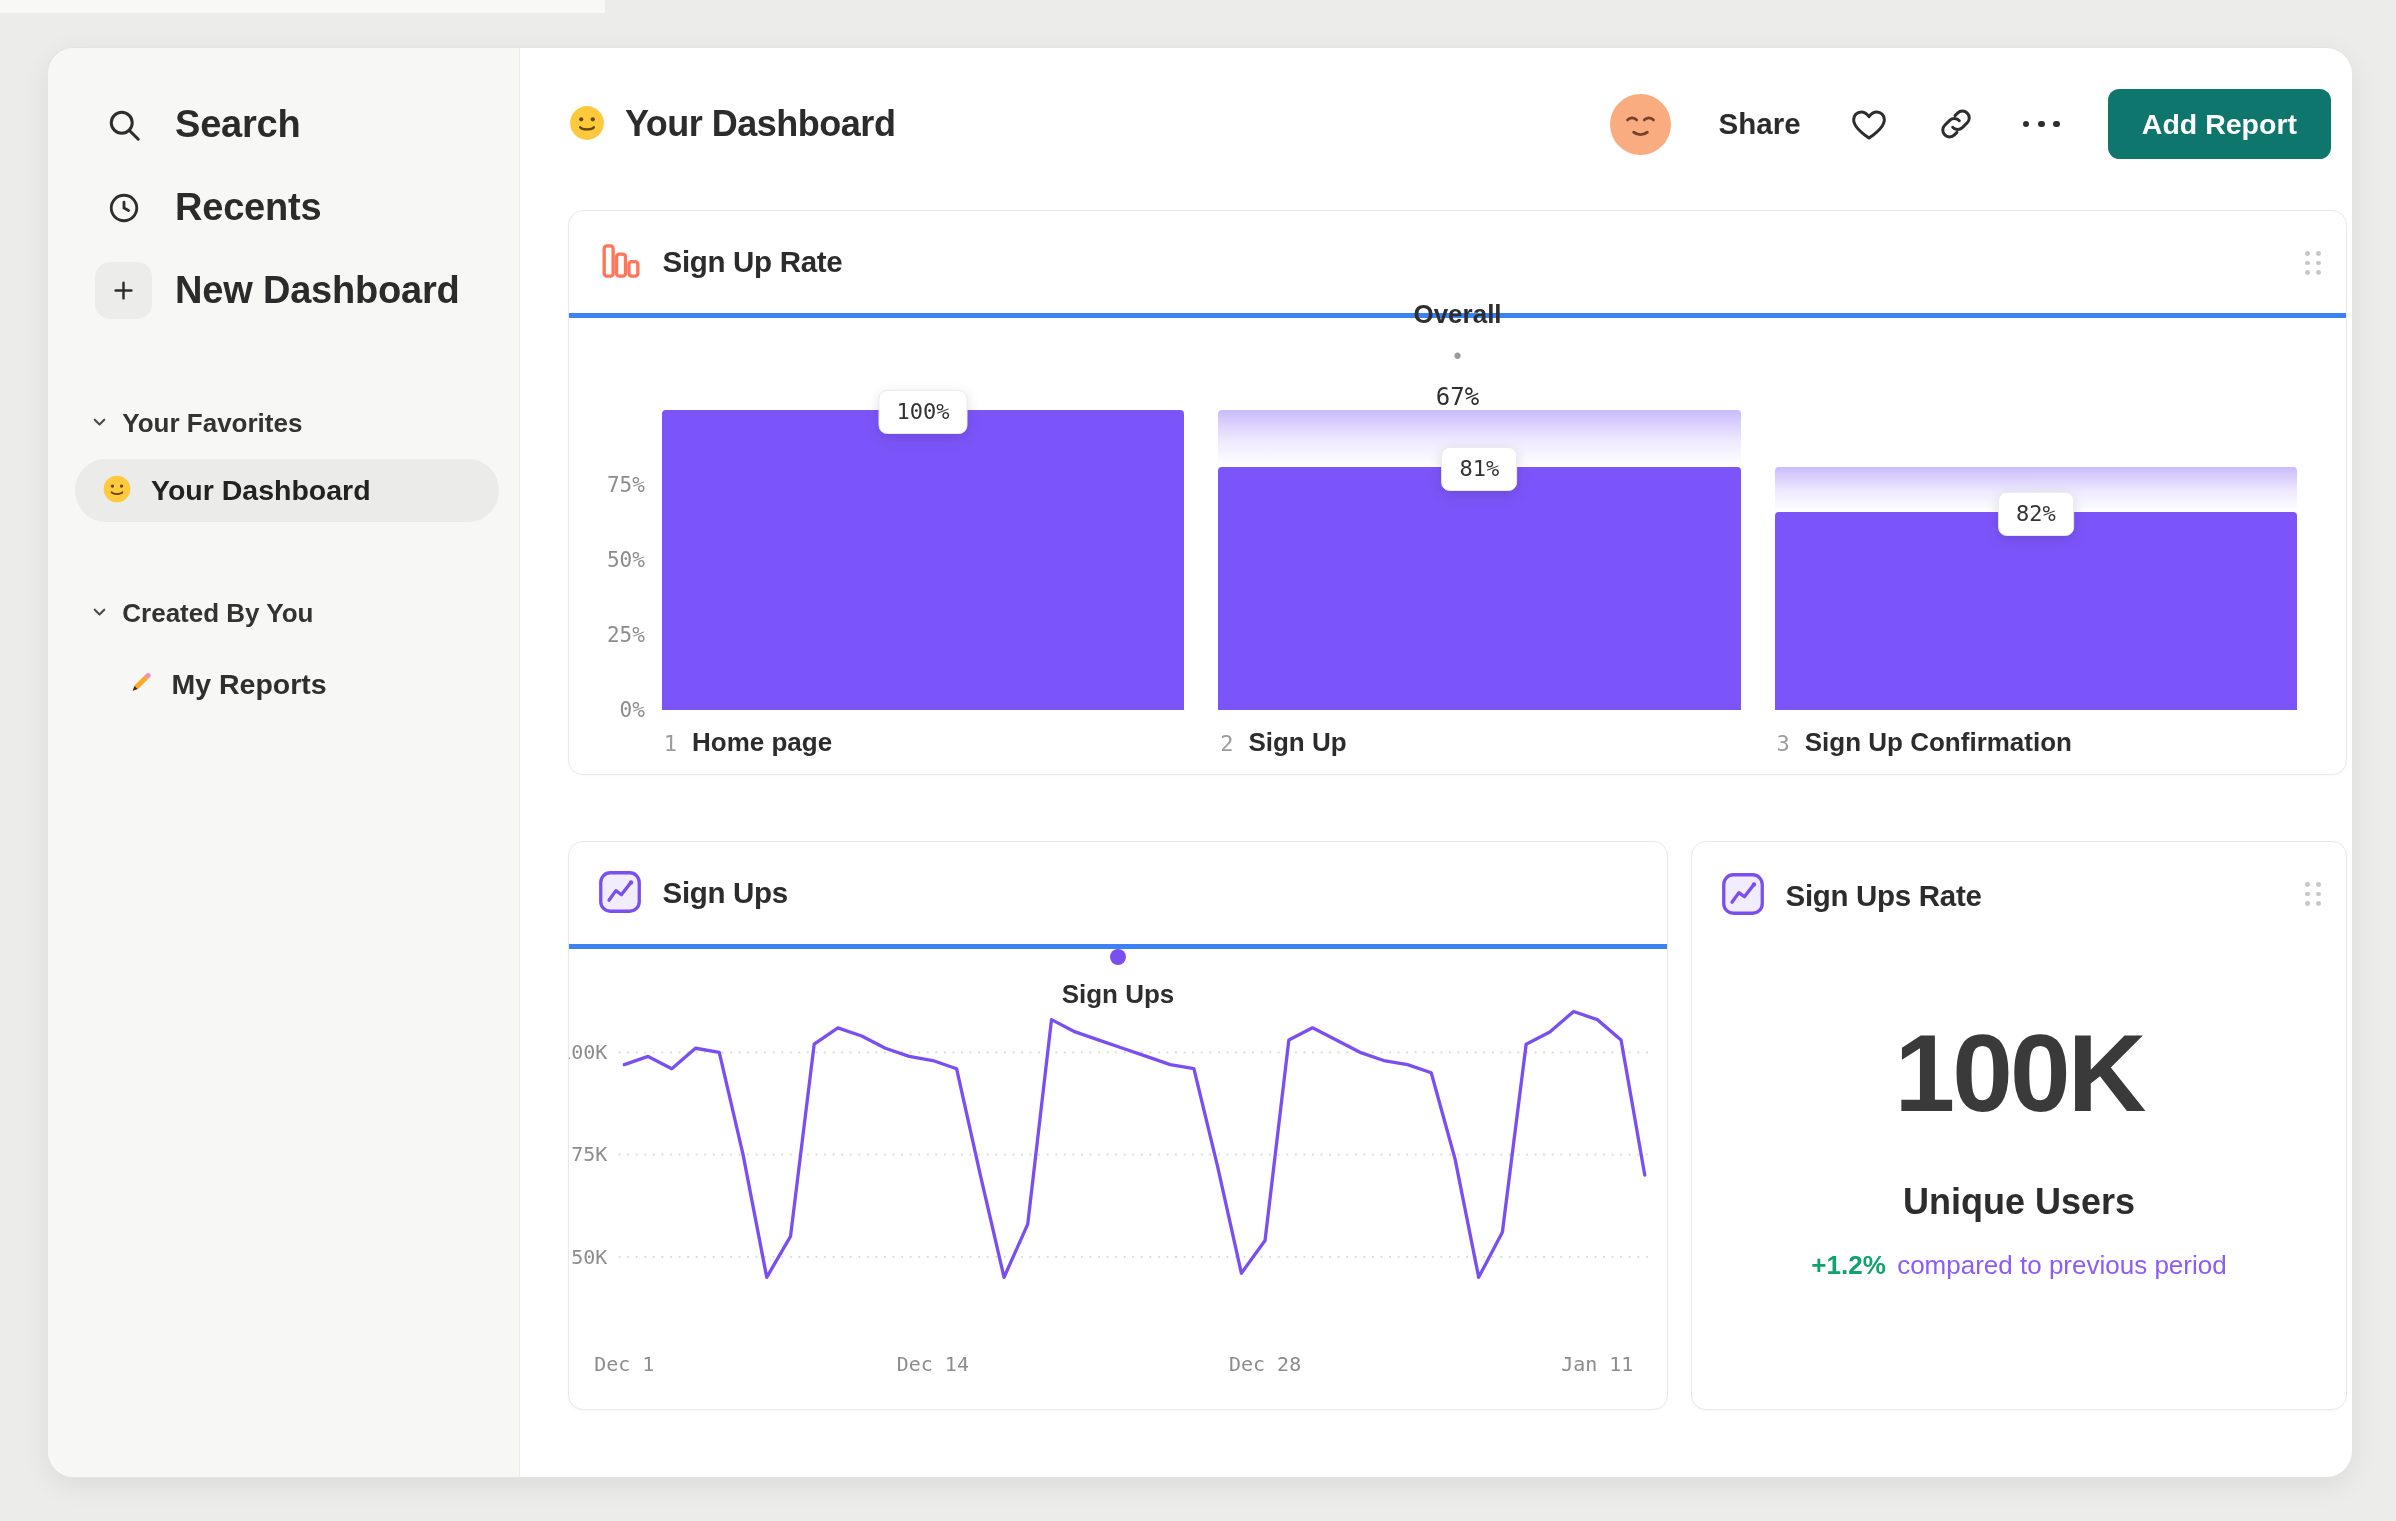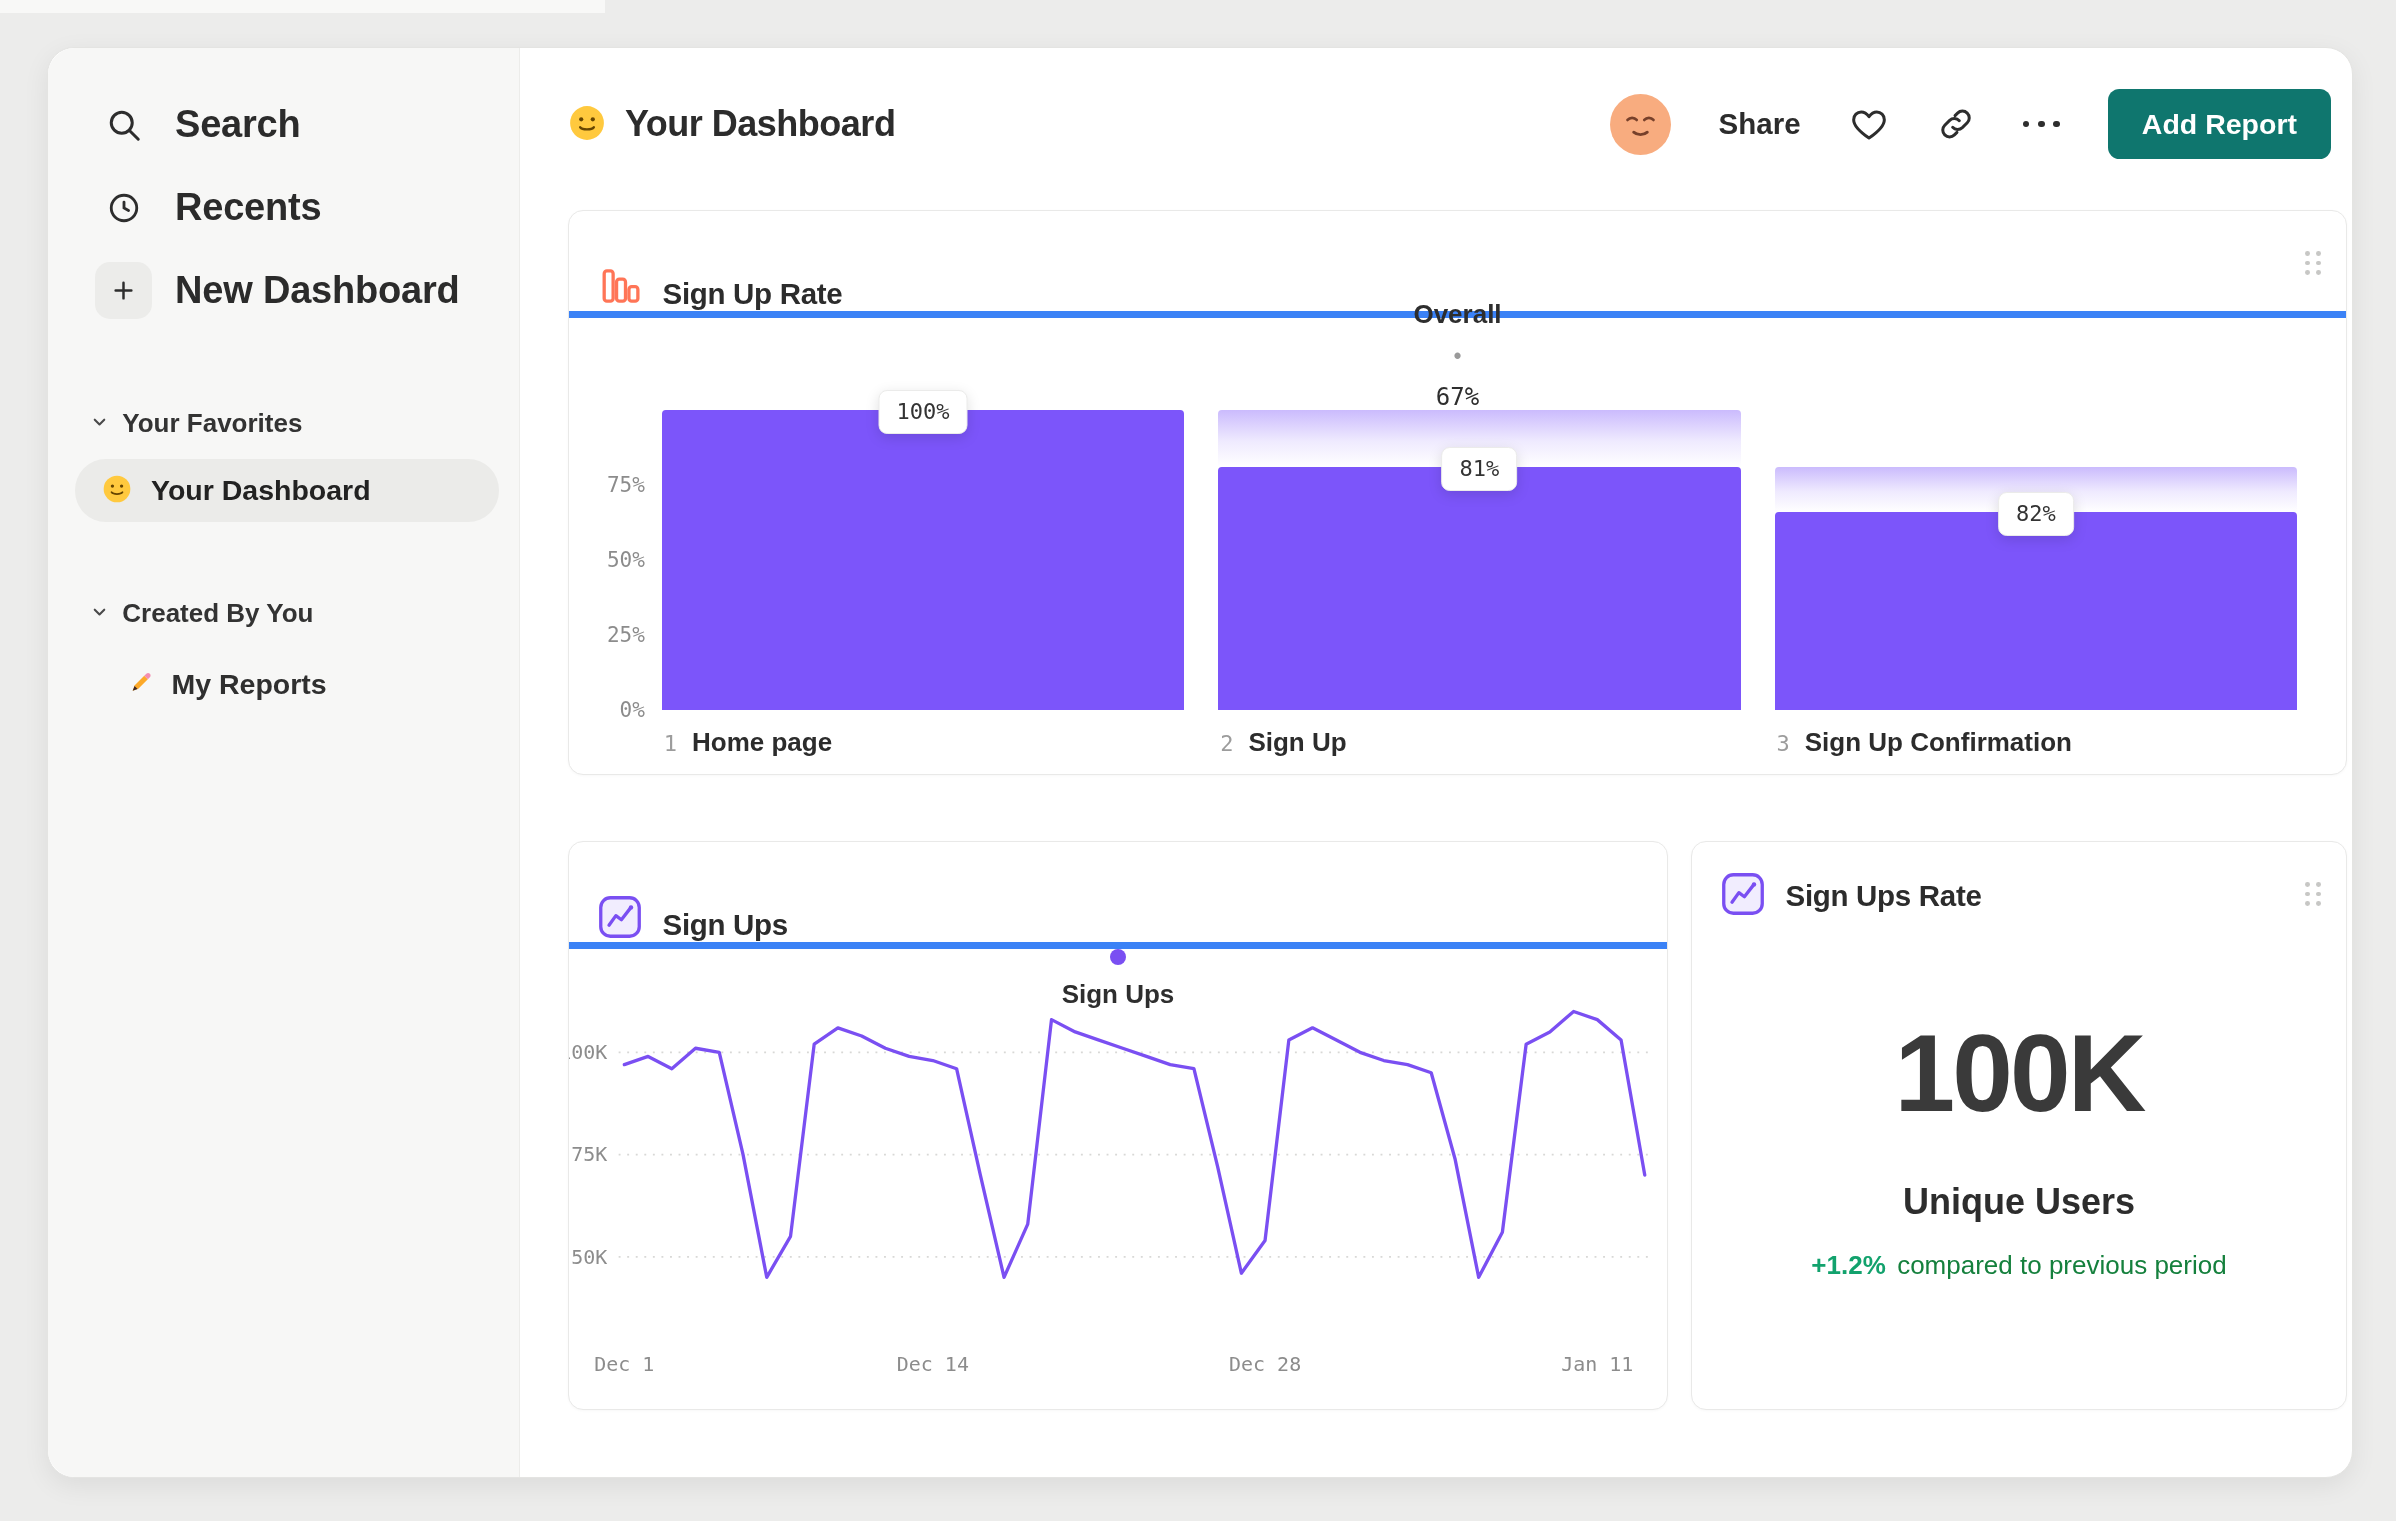--- a/index.html
+++ b/index.html
@@ -42,21 +42,21 @@
   .btn-primary{height:70px;padding:12px 34px;border-radius:11.4px;background:#0f766e;color:#fff;
                font-size:28.5px;font-weight:600;display:flex;align-items:center;border:none;cursor:pointer;font-family:inherit;}
 
   
   .card{position:absolute;background:#fff;border:1px solid #E9E9E8;border-radius:15px;box-shadow:0 1px 2.9px rgba(0,0,0,.03);}
   #card-funnel{left:520px;top:162px;width:1777px;height:563px;}
   #card-line{left:520px;top:793px;width:1098px;height:567px;}
   #card-stat{left:1643px;top:793px;width:654px;height:567px;}
   .card-header{position:absolute;top:0;left:0;right:0;height:107px;display:flex;align-items:center;gap:21px;
                padding:0 28.5px;box-sizing:border-box;}
-  .card-header.bordered{border-bottom:7px solid #3b82f6;align-items:flex-end;}
+  .card-header.bordered{border-bottom:5px solid #3b82f6;}
   .card-title{font-size:29.5px;font-weight:700;color:#2c2c2c;letter-spacing:-0.3px;}
   .drag-handle{position:absolute;right:25px;top:40px;display:grid;grid-template-columns:repeat(2,4.8px);
                grid-auto-rows:4.8px;gap:4.8px 6.7px;cursor:grab;}
   .drag-handle i{background:#C7C7C5;border-radius:50%;}
   .legend{position:absolute;top:107px;left:0;right:0;height:61px;display:flex;align-items:center;justify-content:center;gap:13.3px;flex-direction:column;}
   .legend-dot{width:16px;height:16px;border-radius:50%;background:#7A4FF2;}
   .legend-label{font-size:26px;font-weight:600;color:#2e2e2e;}
   .legend-sep{font-size:23px;color:#9a9a9a;}
   .legend-value{font-family:"DejaVu Sans Mono",monospace;font-size:24px;color:#2e2e2e;}
 
@@ -83,21 +83,21 @@
   .ytick-text{font-family:"DejaVu Sans Mono",monospace;font-size:21px;fill:#8c8c8c;text-anchor:end;}
   .xtick-text{font-family:"DejaVu Sans Mono",monospace;font-size:21px;fill:#8c8c8c;text-anchor:middle;}
   .series-line{fill:none;stroke:#7A4FF2;stroke-width:3.5;stroke-linejoin:round;stroke-linecap:round;}
 
   
   .stat-body{position:absolute;left:0;right:0;top:107px;display:flex;flex-direction:column;align-items:center;}
   .stat-value{font-size:109px;font-weight:700;color:#3a3a3a;letter-spacing:-2.9px;line-height:1;margin-top:70px;}
   .stat-label{font-size:36px;font-weight:700;color:#2d2d2d;margin-top:53px;}
   .stat-delta-row{margin-top:27px;display:flex;gap:11.4px;align-items:baseline;}
   .stat-delta{font-size:26px;font-weight:700;color:#12A26D;}
-  .stat-delta-text{font-size:26px;color:#15803d;}
+  .stat-delta-text{font-size:26px;color:#8b5cf6;}
 </style>
 </head>
 <body>
 
 <div class="top-artifact"></div>
 
 <div class="app">
 
   <aside class="sidebar">
 

